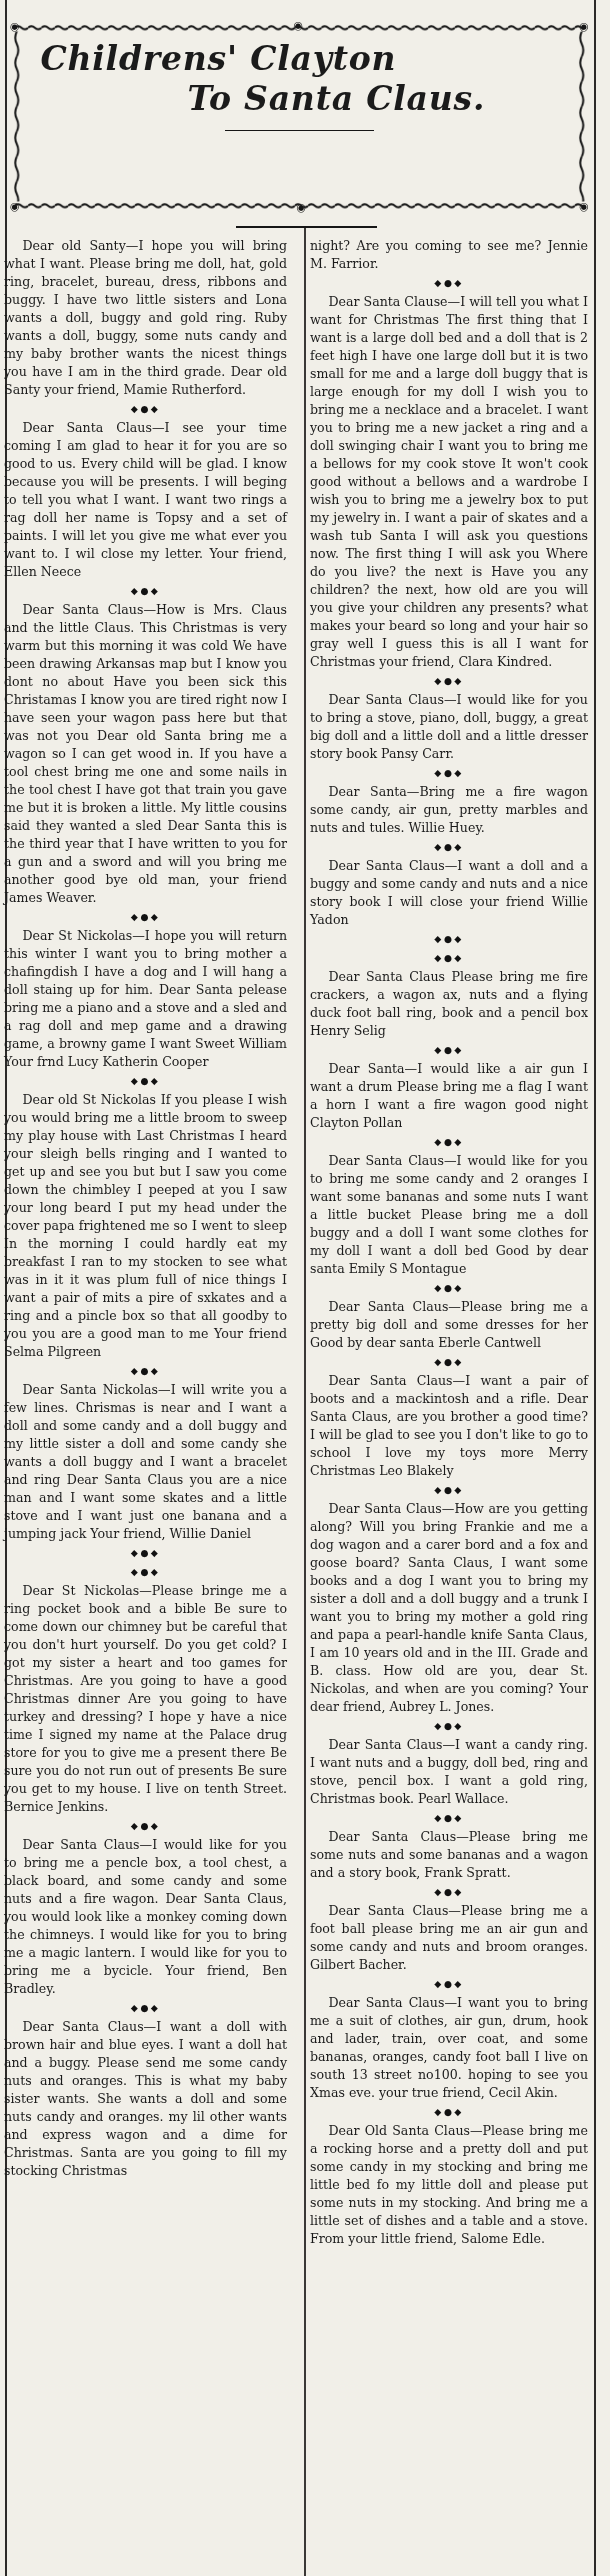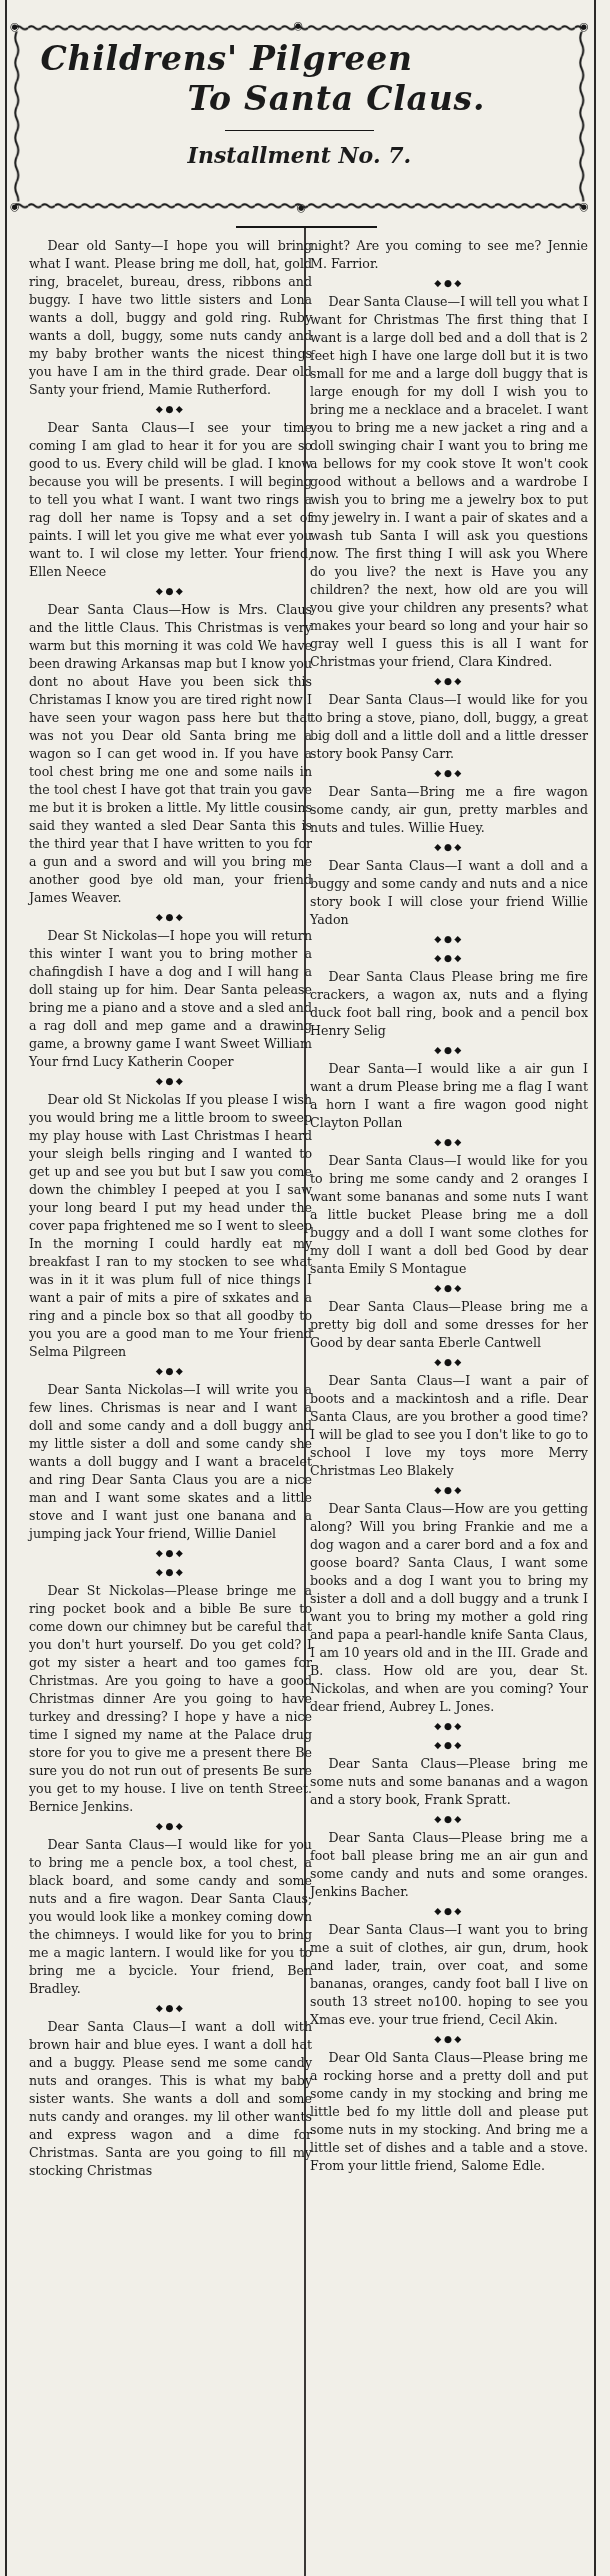--- a/index.html
+++ b/index.html
@@ -26,21 +26,21 @@
 
   .title1{margin:17px 0 0 27px;font-size:33px;line-height:35px;font-weight:bold;font-style:italic;letter-spacing:0.8px;}
   .title2{margin:5px 0 0 174px;font-size:33px;line-height:35px;font-weight:bold;font-style:italic;letter-spacing:0.8px;}
   .inner-rule{width:149px;height:1.7px;background:#161616;margin:14.3px auto 0 auto;}
   .installment{text-align:center;margin-top:11px;font-size:22px;font-weight:bold;font-style:italic;}
 
   .below-rule{position:absolute;top:226px;left:236px;width:141px;height:1.7px;background:#161616;}
 
   
   .col{position:absolute;top:237px;font-size:12.6px;line-height:18px;text-align:justify;}
-  .col-left{left:29px;width:283px;}
+  .col-left{left:4px;width:283px;}
   .col-right{left:310px;width:278px;}
   p.letter{margin:0;text-indent:18.4px;}
   p.letter.no-indent{text-indent:0;}
   .separator{
     text-align:center;font-family:"DejaVu Sans",sans-serif;
     font-size:9.2px;line-height:18.4px;letter-spacing:2.5px;color:#111;
     margin:0.8px 0;
   }
 </style>
 </head>
@@ -86,24 +86,23 @@
       <rect width="9" height="204" fill="url(#wp4)"></rect>
     </svg>
 
     <span class="corner c-tl">◉</span>
     <span class="corner c-tc">◉</span>
     <span class="corner c-tr">◉</span>
     <span class="corner c-bl">◉</span>
     <span class="corner c-bc">◉</span>
     <span class="corner c-br">◉</span>
 
-    <div class="title1">Childrens' Pilgreen</div>
+    <div class="title1">Childrens' Clayton</div>
     <div class="title2">To Santa Claus.</div>
     <div class="inner-rule"></div>
-    <div class="installment">Installment No. 7.</div>
   </div>
 
   <div class="below-rule"></div>
 
   <div class="col col-left" id="col-left">
   <div class="letter-block">
     <p class="letter">Dear old Santy—I hope you will bring what I want. Please bring me doll, hat, gold ring, bracelet, bureau, dress, ribbons and buggy.  I have two little sisters and Lona wants a doll, buggy and gold ring.  Ruby wants a doll, buggy, some nuts candy and my baby brother wants the nicest things you have I am in the third grade. Dear old Santy your friend, Mamie Rutherford.</p>
     <div class="separator">◆●◆</div>
   </div>
 
@@ -205,30 +204,31 @@
     <p class="letter">Dear Santa Claus—I want a pair of boots and a mackintosh and a rifle. Dear Santa Claus, are you brother a good time? I will be glad to see you  I don't like to go to school  I love my toys more Merry Christmas   Leo Blakely</p>
     <div class="separator">◆●◆</div>
   </div>
 
   <div class="letter-block">
     <p class="letter">Dear Santa Claus—How are you getting along? Will you bring Frankie and me a dog wagon and a carer bord and a fox and goose board? Santa Claus, I want some books and a dog  I want you to bring my sister a doll and a doll buggy and a trunk  I want you to bring my mother a gold ring and papa a pearl-handle knife  Santa Claus, I am 10 years old and in the III. Grade and B. class. How old are you, dear St. Nickolas, and when are you coming?   Your dear friend, Aubrey L. Jones.</p>
     <div class="separator">◆●◆</div>
   </div>
 
   <div class="letter-block">
+    <p class="letter">Dear Santa Claus—I want a candy ring.  I want nuts and a buggy, doll bed, ring and stove, pencil box.  I want a gold ring, Christmas book.  Pearl Wallace.</p>
     <div class="separator">◆●◆</div>
   </div>
 
   <div class="letter-block">
     <p class="letter">Dear Santa Claus—Please bring me some nuts and some bananas and a wagon and a story book, Frank Spratt.</p>
     <div class="separator">◆●◆</div>
   </div>
 
   <div class="letter-block">
-    <p class="letter">Dear Santa Claus—Please bring me a foot ball please bring me an air gun and some candy and nuts and some oranges. Jenkins Bacher.</p>
+    <p class="letter">Dear Santa Claus—Please bring me a foot ball please bring me an air gun and some candy and nuts and broom oranges. Gilbert Bacher.</p>
     <div class="separator">◆●◆</div>
   </div>
 
   <div class="letter-block">
     <p class="letter">Dear Santa Claus—I want you to bring me a suit of clothes, air gun, drum, hook and lader, train, over coat, and some bananas, oranges, candy foot ball I live on south 13 street no100. hoping to see you Xmas eve.   your true friend, Cecil Akin.</p>
     <div class="separator">◆●◆</div>
   </div>
 
   <div class="letter-block">
     <p class="letter">Dear Old Santa Claus—Please bring me a rocking horse and a pretty doll and put some candy in my stocking  and bring me little bed fo my little doll and please put some nuts in my stocking. And bring me a little set of dishes and a table and a stove.  From your little friend, Salome Edle.</p>

